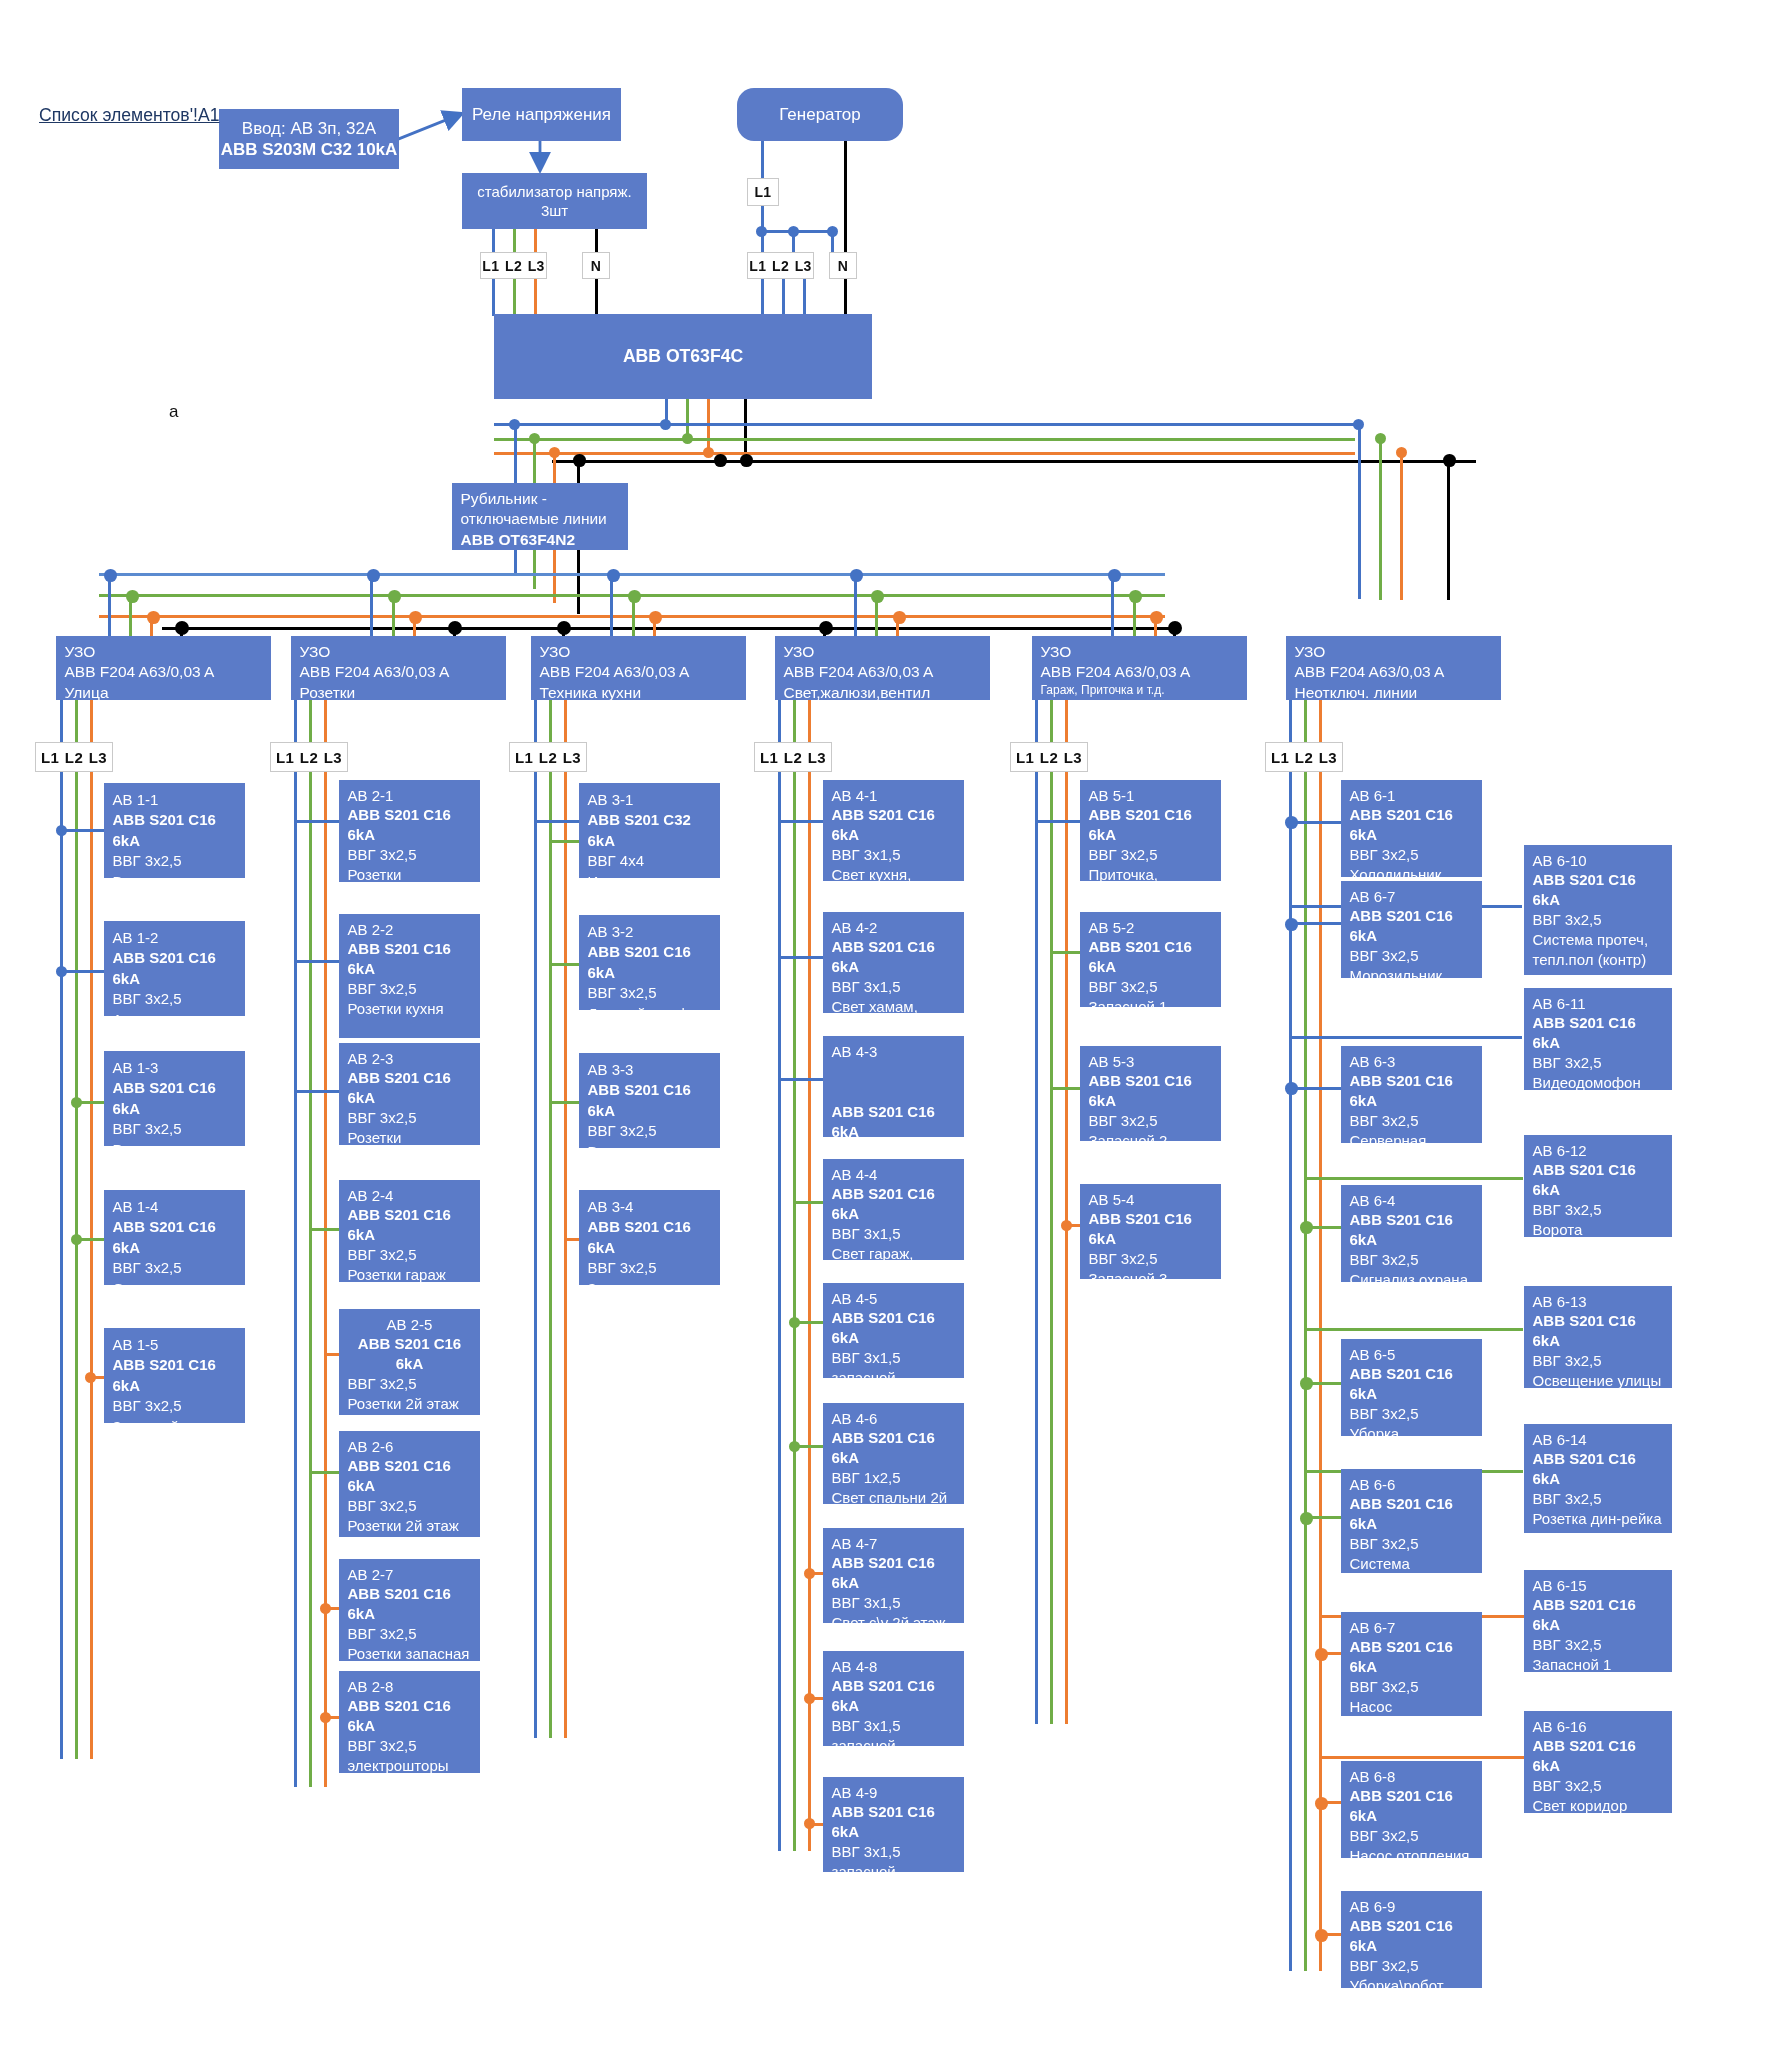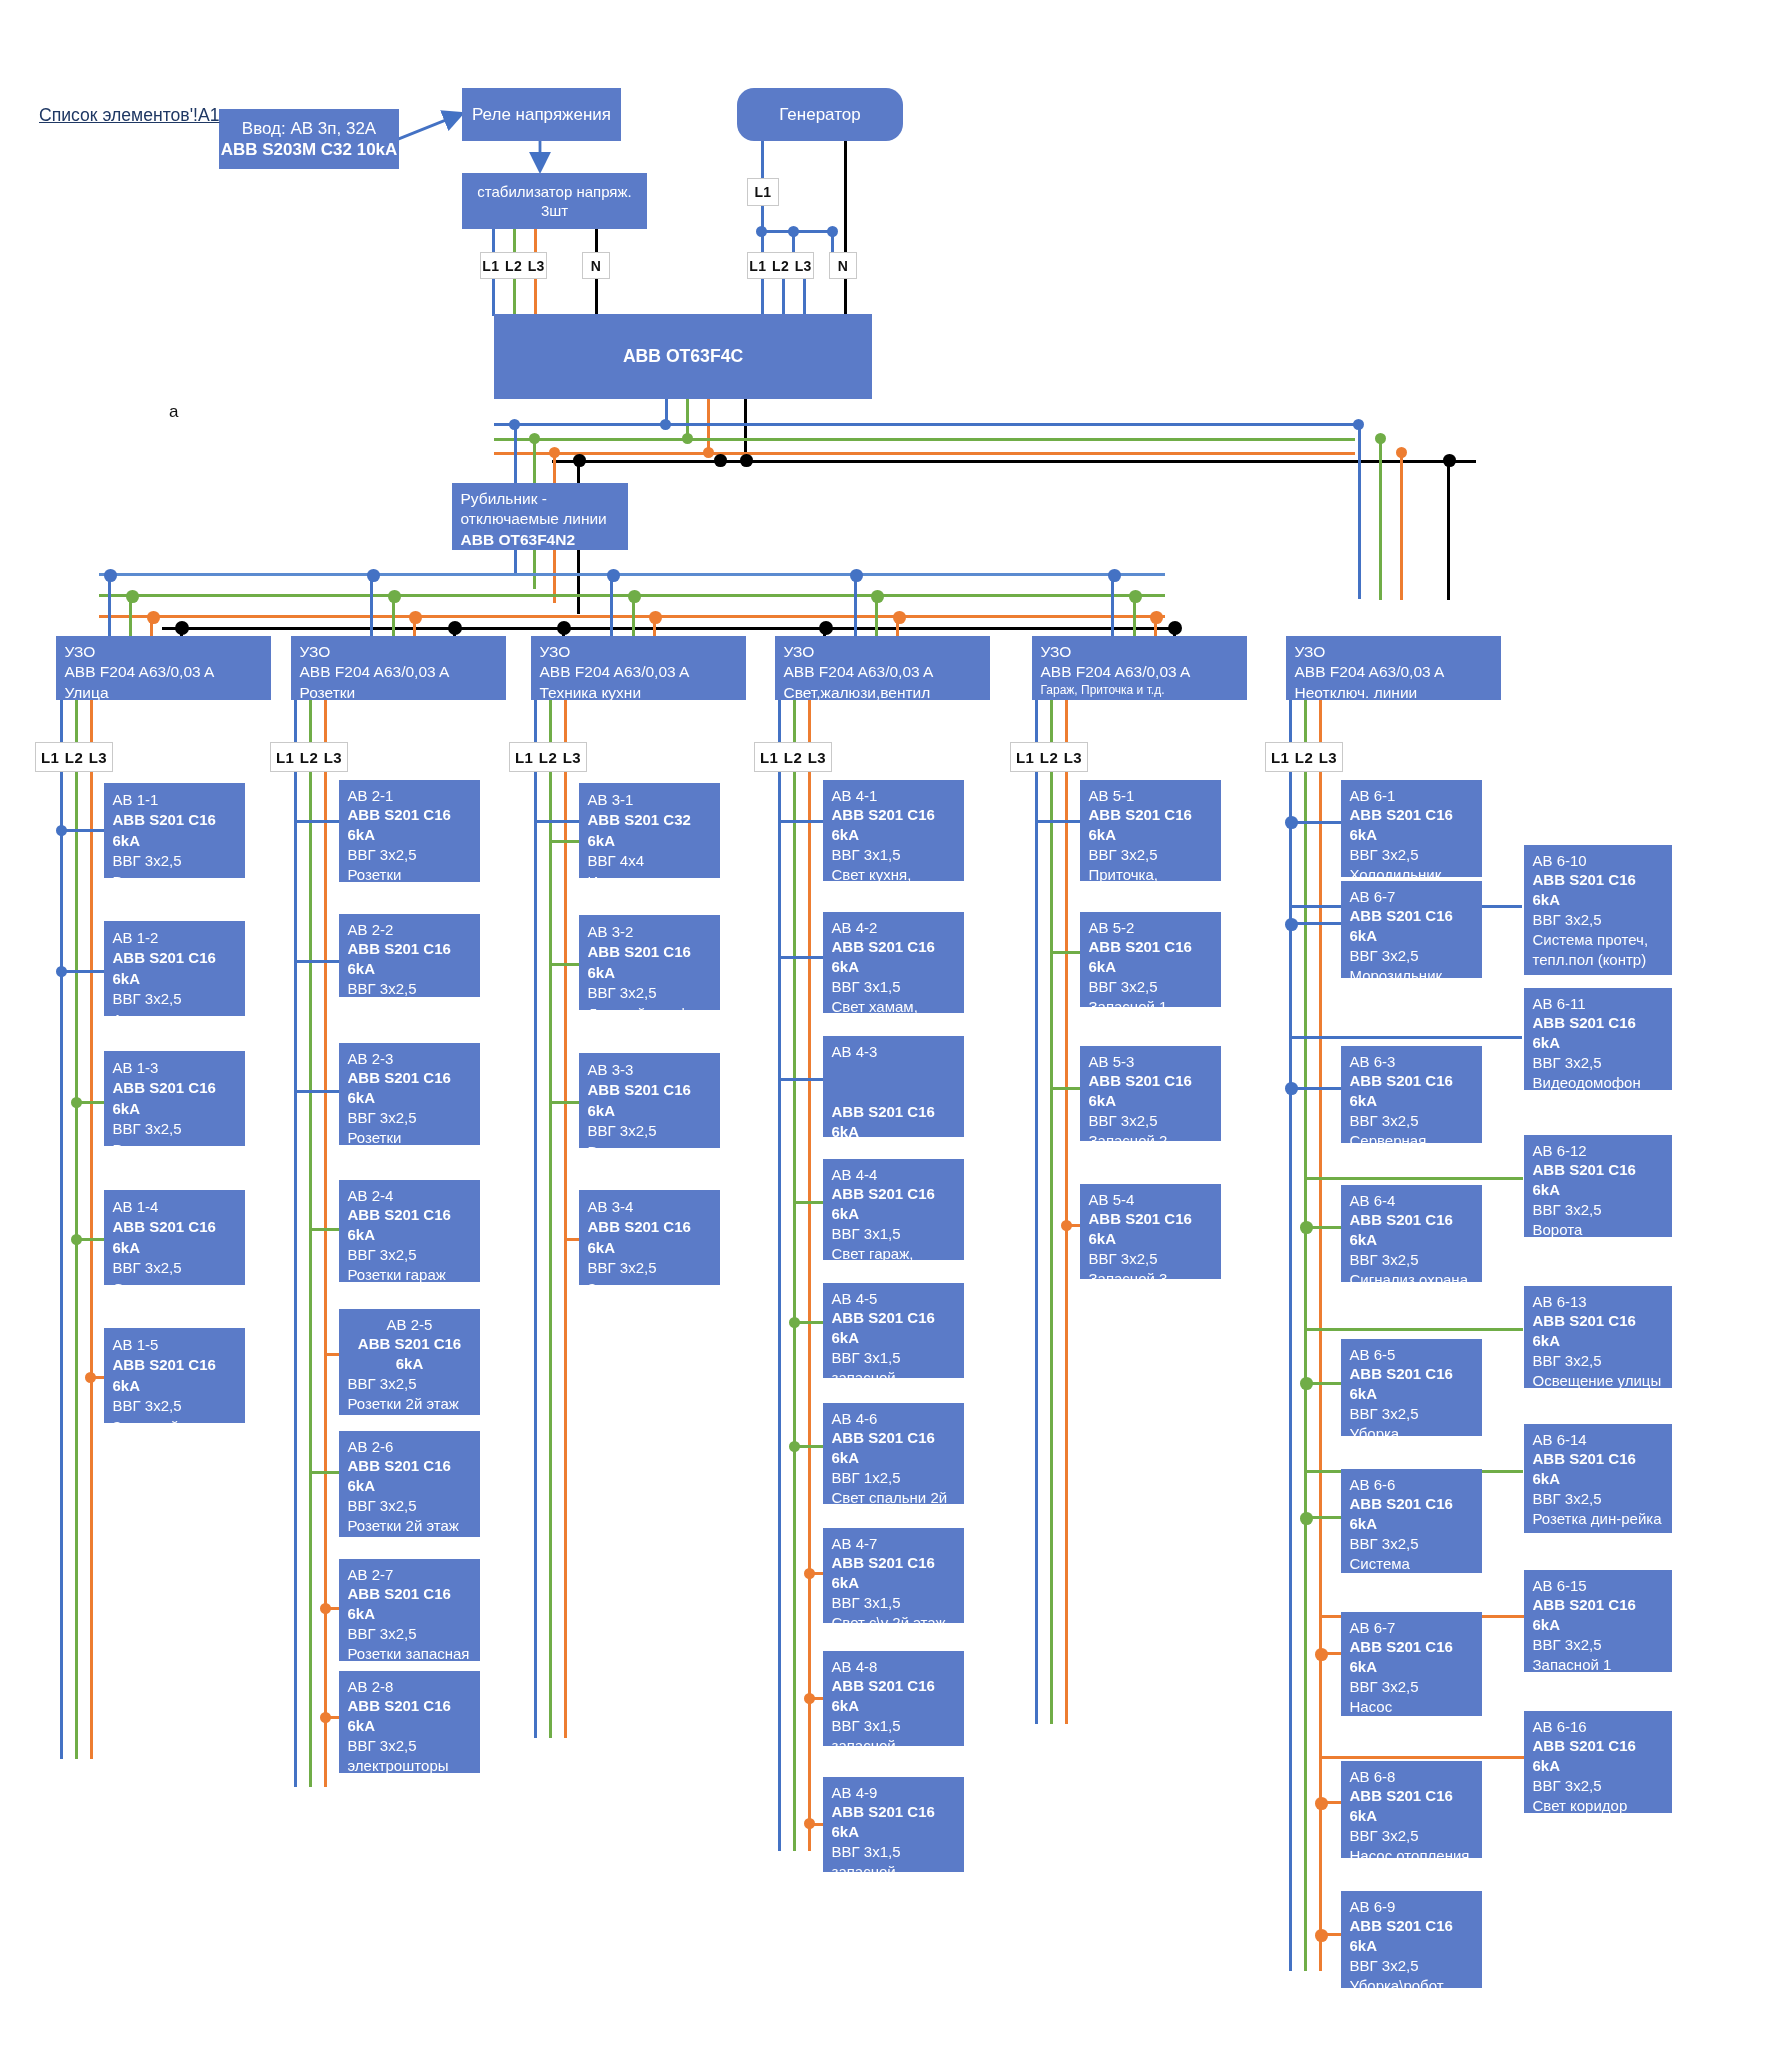--- a/index.html
+++ b/index.html
@@ -405,21 +405,21 @@
   <div class="w wh blue" style="left:294px;top:820px;width:49px;"></div>
   <div class="box box-left" style="left:339px;top:780px;width:141px;height:102px;font-size:15px;line-height:1.32;padding:5.6px 8.5px;">
     <span class="ln">АВ 2-1</span>
     <span class="ln bold">ABB S201 C16 6kA</span>
     <span class="ln">ВВГ 3х2,5</span>
     <span class="ln">Розетки</span>
     <span class="ln">постир,хамам,кор</span>
   </div>
 
   <div class="w wh blue" style="left:294px;top:960px;width:49px;"></div>
-  <div class="box box-left" style="left:339px;top:914px;width:141px;height:83px;font-size:15px;line-height:1.32;padding:5.6px 8.5px;">
+  <div class="box box-left" style="left:339px;top:914px;width:141px;height:124px;font-size:15px;line-height:1.32;padding:5.6px 8.5px;">
     <span class="ln">АВ 2-2</span>
     <span class="ln bold">ABB S201 C16 6kA</span>
     <span class="ln">ВВГ 3х2,5</span>
     <span class="ln">Розетки кухня</span>
   </div>
 
   <div class="w wh blue" style="left:294px;top:1090px;width:49px;"></div>
   <div class="box box-left" style="left:339px;top:1043px;width:141px;height:102px;font-size:15px;line-height:1.32;padding:5.6px 8.5px;">
     <span class="ln">АВ 2-3</span>
     <span class="ln bold">ABB S201 C16 6kA</span>

